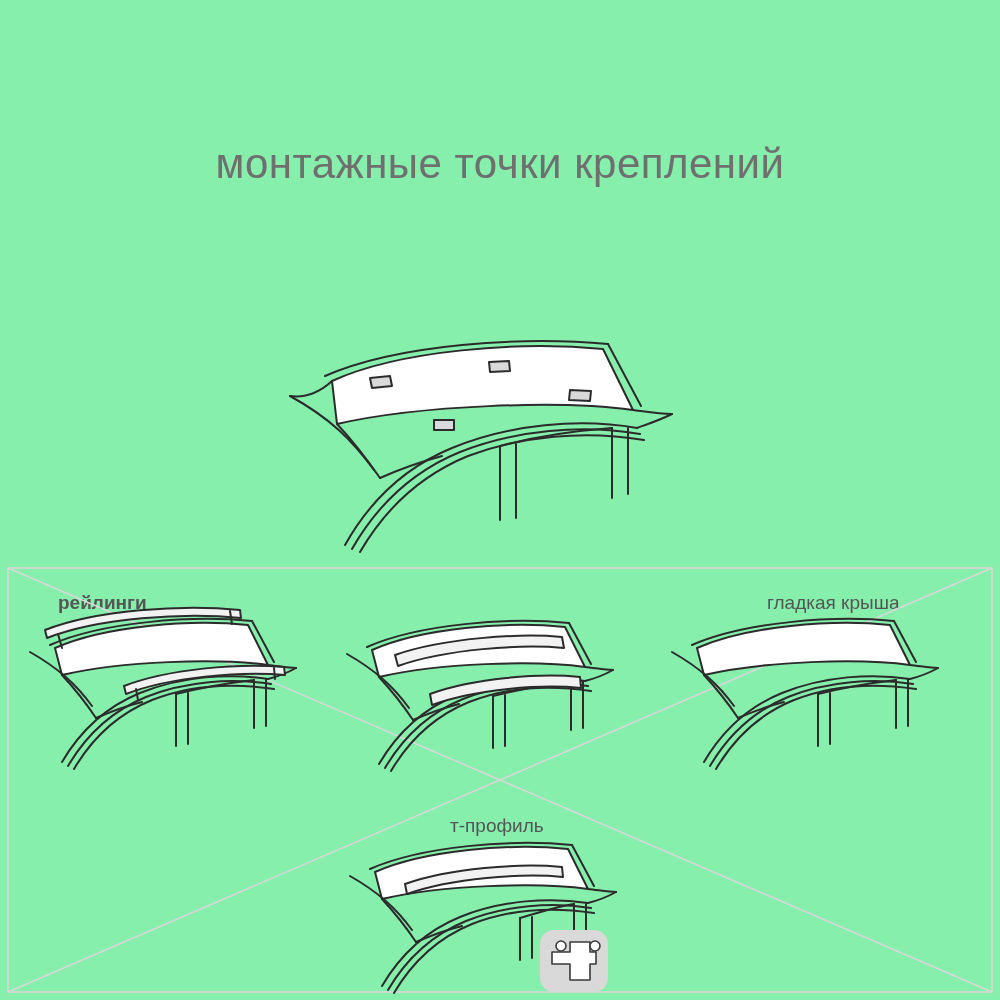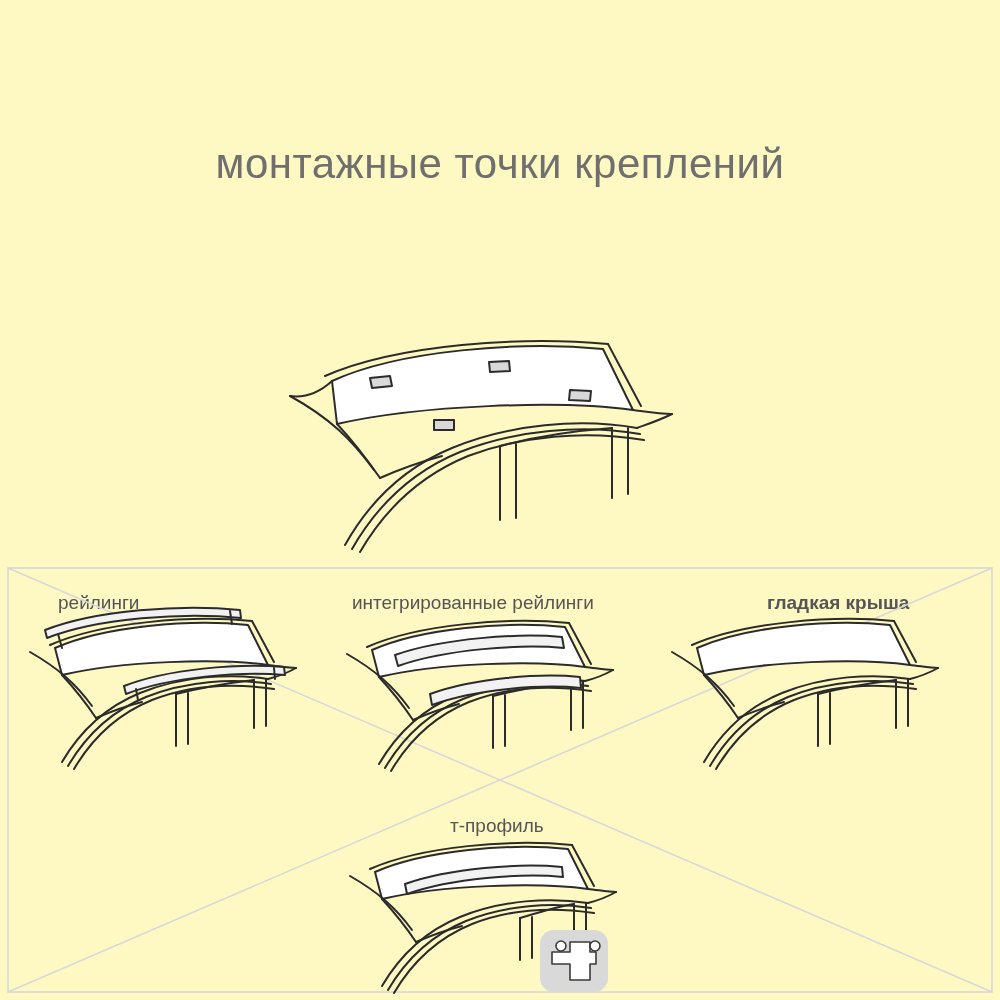--- a/index.html
+++ b/index.html
@@ -12,42 +12,42 @@
     height: 1000px;
     position: relative;
     font-family: "Liberation Sans", sans-serif;
     overflow: hidden;
   }
   #page {
     position: absolute;
     left: 0; top: 0;
     width: 1000px;
     height: 1000px;
-    background: #fef9c3;
+    background: #86efac;
   }
   .title {
     position: absolute;
     left: 0;
     top: 140px;
     width: 1000px;
     text-align: center;
     font-size: 42px;
     color: #6f6f6f;
     letter-spacing: 0.5px;
     font-weight: 400;
   }
   .label {
     position: absolute;
     font-size: 19px;
     color: #555555;
     white-space: nowrap;
   }
-  .label-rails     { left: 58px;  top: 592px; }
+  .label-rails     { left: 58px;  top: 592px; font-weight: bold; }
   .label-integr    { left: 352px; top: 592px; }
-  .label-smooth    { left: 767px; top: 592px; font-weight: bold; }
+  .label-smooth    { left: 767px; top: 592px; }
   .label-tprofile  { left: 450px; top: 815px; }
 
   svg.art {
     position: absolute;
     left: 0; top: 0;
     width: 1000px;
     height: 1000px;
     pointer-events: none;
   }
   .stroke {
@@ -74,21 +74,20 @@
   .fill-grey  { fill: #d9d9d9; }
 </style>
 </head>
 <body>
 
 <div id="page">
 
   <div class="title">монтажные точки креплений</div>
 
   <div class="label label-rails">рейлинги</div>
-  <div class="label label-integr">интегрированные рейлинги</div>
   <div class="label label-smooth">гладкая крыша</div>
   <div class="label label-tprofile">т-профиль</div>
 
   <svg class="art" viewBox="0 0 1000 1000" xmlns="http://www.w3.org/2000/svg">
 
     <g>
       <rect class="watermark" x="8" y="568" width="984" height="424"></rect>
       <line class="watermark" x1="8" y1="568" x2="992" y2="992"></line>
       <line class="watermark" x1="992" y1="568" x2="8" y2="992"></line>
     </g>

